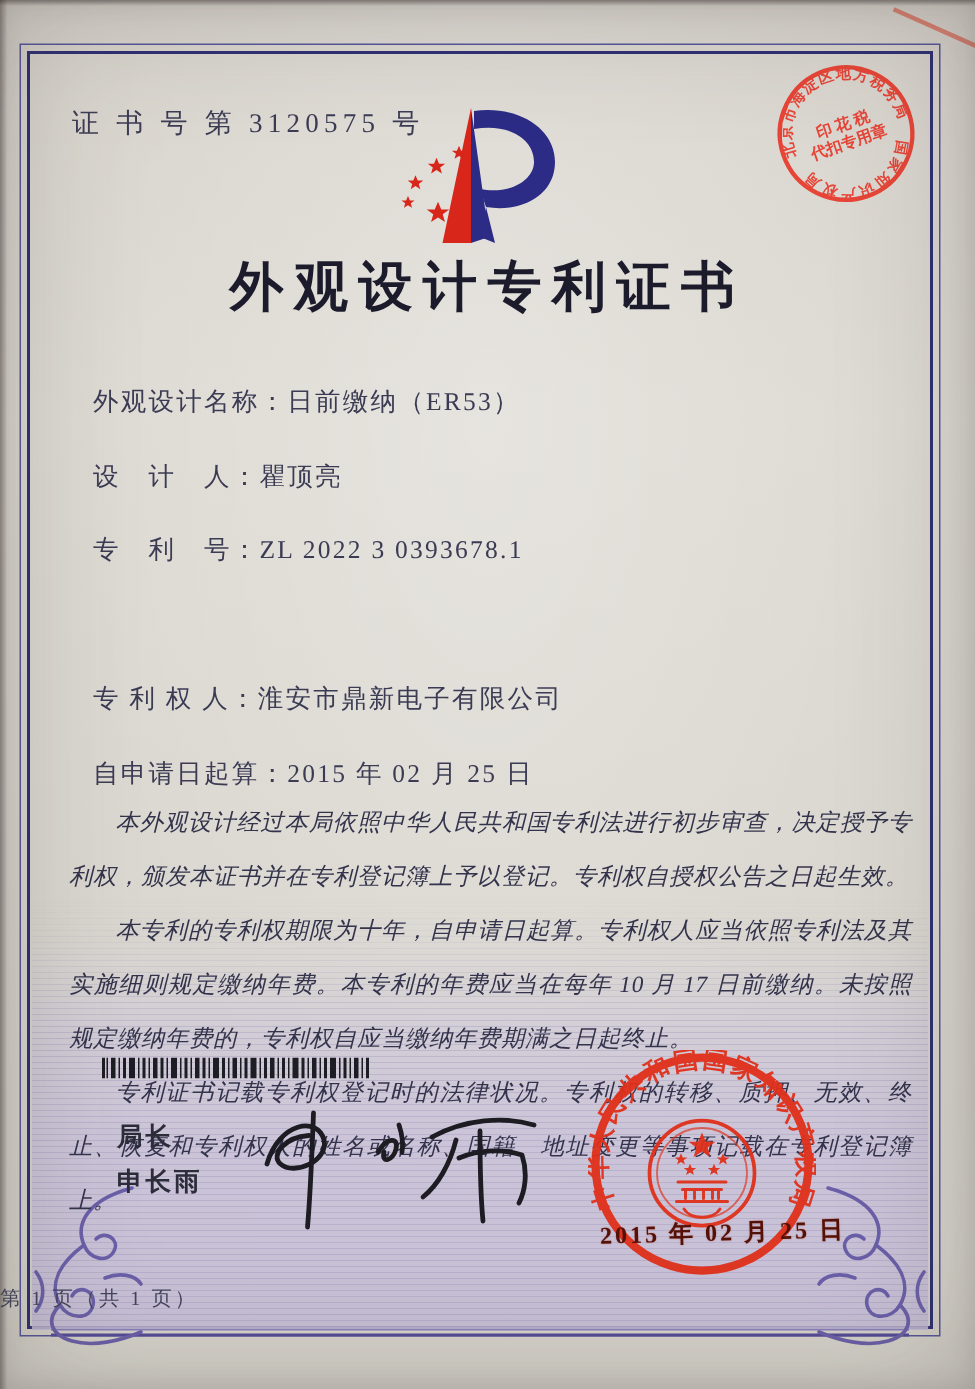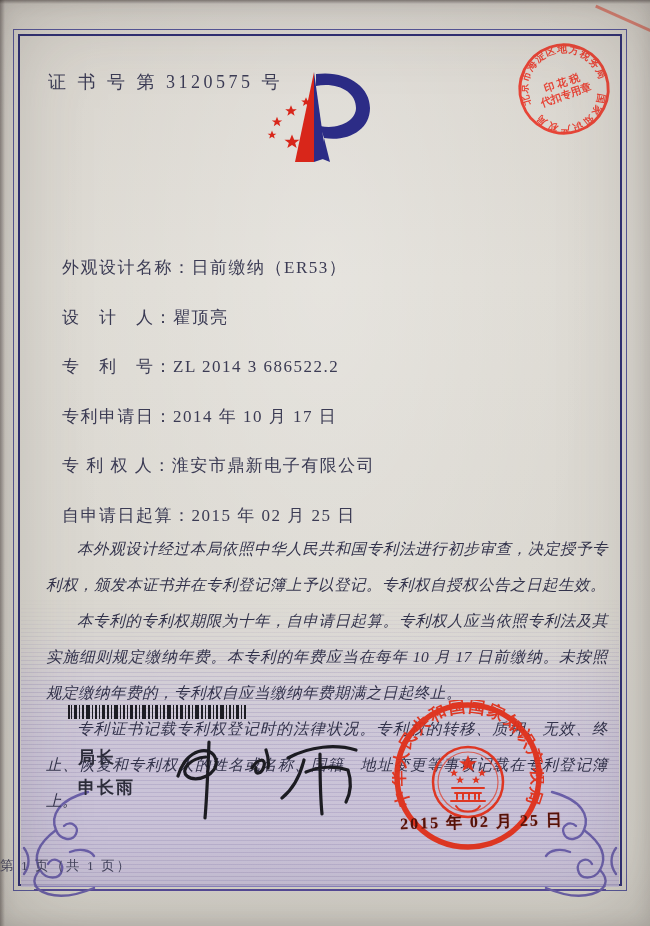--- a/index.html
+++ b/index.html
@@ -136,25 +136,25 @@
     </g>
 
     <polygon points="64,6 64,96 45,96" fill="#d8261a"></polygon>
 
     <polygon points="64,6 64,96 76,92" fill="#2c2c86"></polygon>
 
     <path d="M66,8 C96,4 120,20 120,42 C120,64 98,76 74,72 L70,60 C90,64 106,54 106,42 C106,26 88,16 66,20 Z" fill="#2c2c86"></path>
     <path d="M74,72 L80,96 L70,92 Z" fill="#2c2c86"></path>
   </svg>
 
+  <div class="title">外观设计专利证书</div>
 
   <div class="field f0"><span>外观设计名称：</span><span>日前缴纳（ER53）</span></div>
   <div class="field f1"><span>设　计　人：</span><span>瞿顶亮</span></div>
-  <div class="field f2"><span>专　利　号：</span><span>ZL 2014 3 686522.2</span></div>
-  <div class="field f3"><span>专利申请日：</span><span>2014 年 10 月 17 日</span></div>
+  <div class="field f2"><span>专　利　号：</span><span>ZL 2022 3 0393678.1</span></div>
   <div class="field f4"><span>专 利 权 人：</span><span>淮安市鼎新电子有限公司</span></div>
   <div class="field f5"><span>自申请日起算：</span><span>2015 年 02 月 25 日</span></div>
 
   <div class="body-text">
     <p>本外观设计经过本局依照中华人民共和国专利法进行初步审查，决定授予专利权，颁发本证书并在专利登记簿上予以登记。专利权自授权公告之日起生效。</p>
     <p>本专利的专利权期限为十年，自申请日起算。专利权人应当依照专利法及其实施细则规定缴纳年费。本专利的年费应当在每年 10 月 17 日前缴纳。未按照规定缴纳年费的，专利权自应当缴纳年费期满之日起终止。</p>
     <p>专利证书记载专利权登记时的法律状况。专利权的转移、质押、无效、终止、恢复和专利权人的姓名或名称、国籍、地址变更等事项记载在专利登记簿上。</p>
   </div>
 
   <svg class="barcode" viewBox="0 0 180 14" preserveAspectRatio="none">

